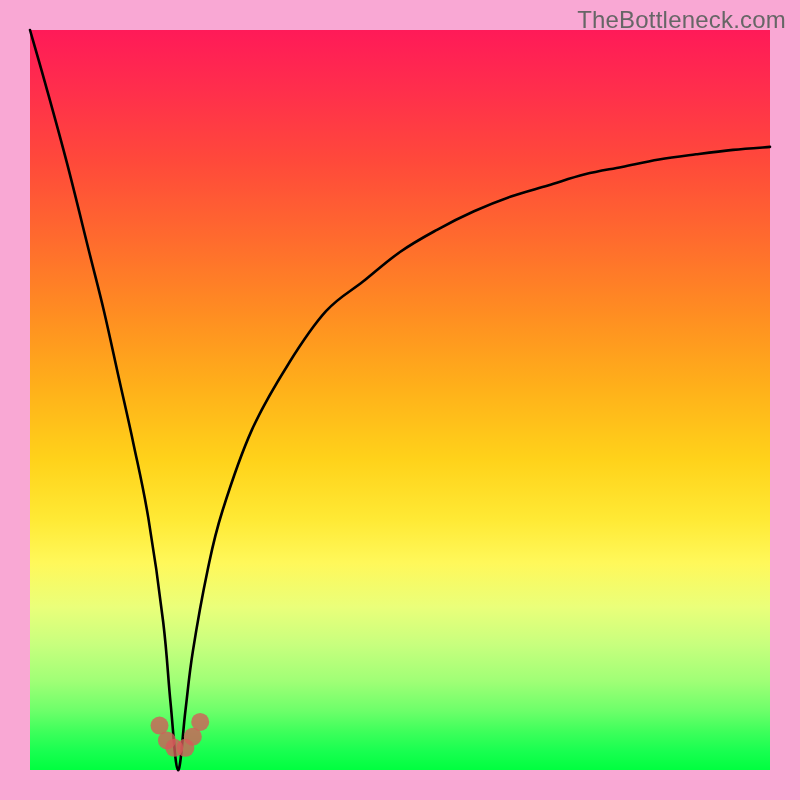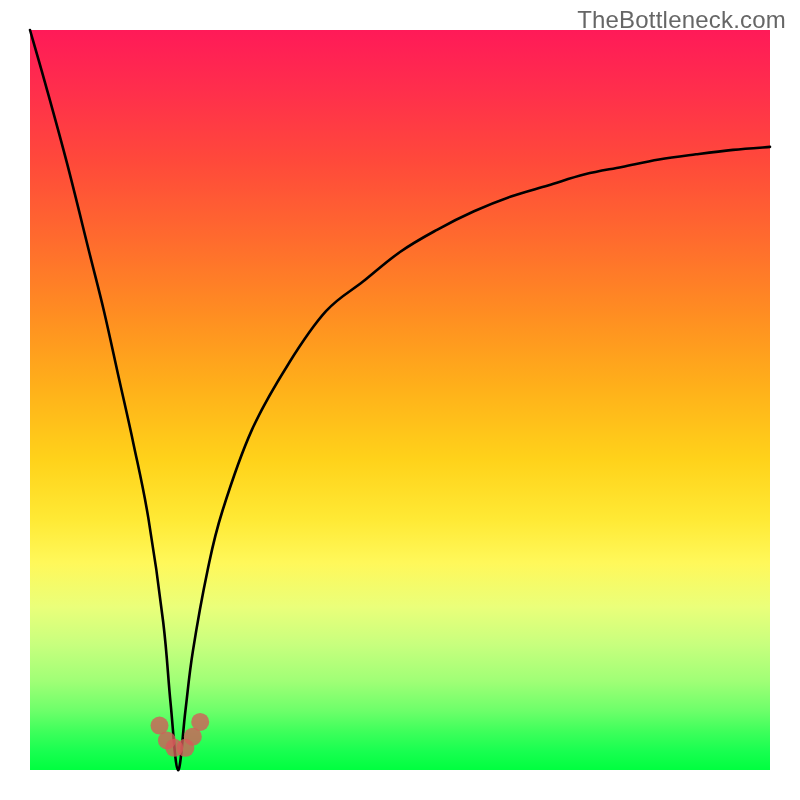--- a/index.html
+++ b/index.html
@@ -8,21 +8,21 @@
     width: 800px;
     height: 800px;
     overflow: hidden;
     background: #000;
     font-family: Arial, Helvetica, sans-serif;
   }
   .outer {
     position: relative;
     width: 800px;
     height: 800px;
-    background: #ffffff;
+    background: #f9a8d4;
   }
   .watermark {
     position: absolute;
     top: 6px;
     right: 14px;
     color: #666;
     font-size: 24px;
     font-weight: 500;
     letter-spacing: 0.2px;
     z-index: 20;

